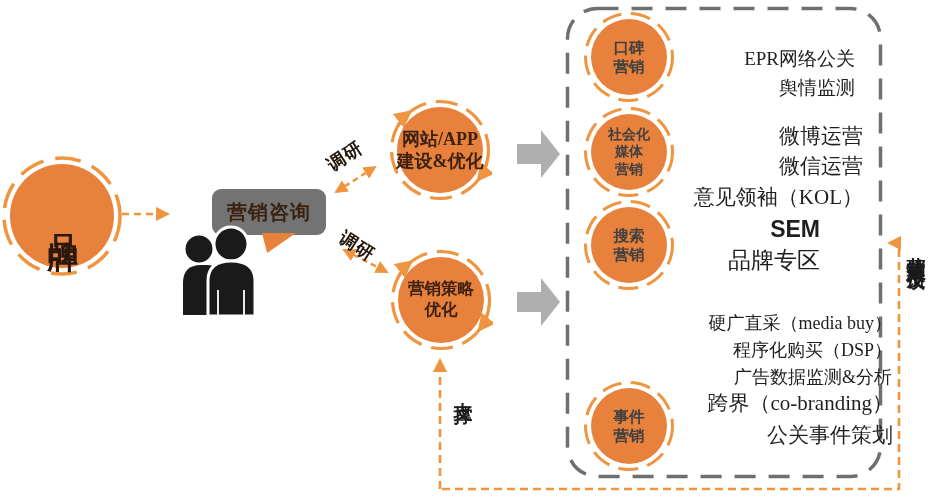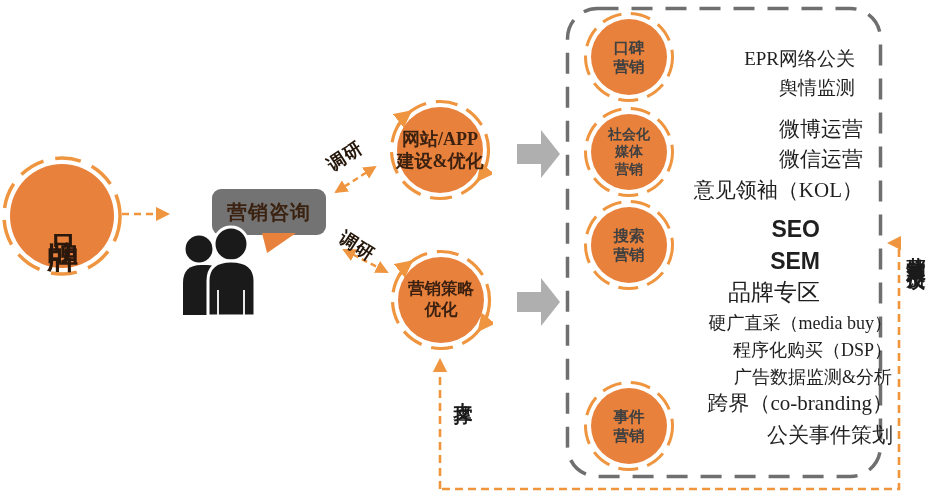--- a/index.html
+++ b/index.html
@@ -20,21 +20,21 @@
   .bubble-text{font-size:20px;font-weight:700;color:#3a2110;letter-spacing:1px;}
   .bubble-tail{position:absolute;left:262px;top:233px;width:34px;height:20px;background:#E8813C;
                clip-path:polygon(0 0,100% 0,15% 100%);z-index:2;}
   .people{position:absolute;left:178px;top:222px;width:92px;height:96px;z-index:3;}
   .rot{position:absolute;font-size:18px;font-weight:600;color:#241509;letter-spacing:1px;}
   .rot-up{left:326px;top:144px;transform:rotate(-33deg);}
   .rot-dn{left:338px;top:234px;transform:rotate(33deg);}
   .items{position:absolute;text-align:right;color:#1f1f1f;margin-top:16px;}
   .items .it{white-space:nowrap;}
   .r1{left:655px;top:29px;width:200px;font-size:19px;line-height:1.5;}
-  .r2{left:648px;top:98px;width:215px;font-size:21px;line-height:1.45;}
+  .r2{left:648px;top:105px;width:215px;font-size:21px;line-height:1.45;}
   .r3{left:645px;top:197px;width:175px;font-size:23px;line-height:1.4;}
   .r4{left:660px;top:294px;width:232px;font-size:18px;line-height:1.5;}
   .r5{left:645px;top:372px;width:248px;font-size:21px;line-height:1.5;}
   .latin{font-family:"Liberation Sans",sans-serif;font-weight:600;}
   .vtext{position:absolute;writing-mode:vertical-rl;font-size:19px;font-weight:600;color:#1b1b1b;
          letter-spacing:3px;}
   .support-lbl{left:450px;top:386px;}
   .feedback-lbl{left:903px;top:241px;}
 </style>
 </head>
@@ -140,21 +140,20 @@
 
   <div class="circle" style="left:583px;top:199px;width:92px;height:92px">
     <svg viewBox="0 0 92 92">
       <circle cx="46" cy="46" r="38" fill="#E8813C"></circle>
       <circle cx="46" cy="46" r="43.5" fill="none" stroke="#EF953F" stroke-width="3" stroke-dasharray="20 9.5"></circle>
     </svg>
     <div class="lbl lbl-white" style="font-size:15.5px">搜索
 营销</div>
   </div>
   <div class="items r3">
-    <div class="it latin">SEO</div>
     <div class="it latin">SEM</div>
     <div class="it">品牌专区</div>
   </div>
 
   <div class="items r4">
     <div class="it">硬广直采（media buy）</div>
     <div class="it">程序化购买（DSP）</div>
     <div class="it">广告数据监测&amp;分析</div>
   </div>
 

